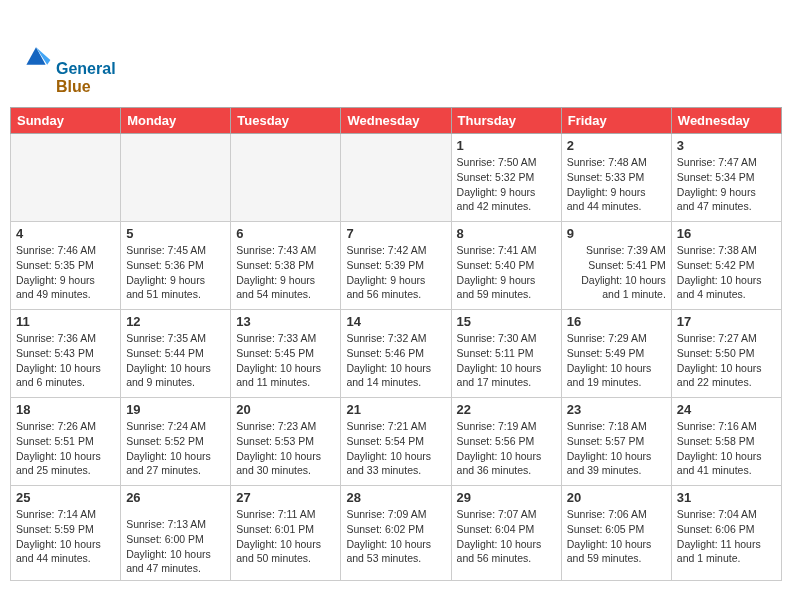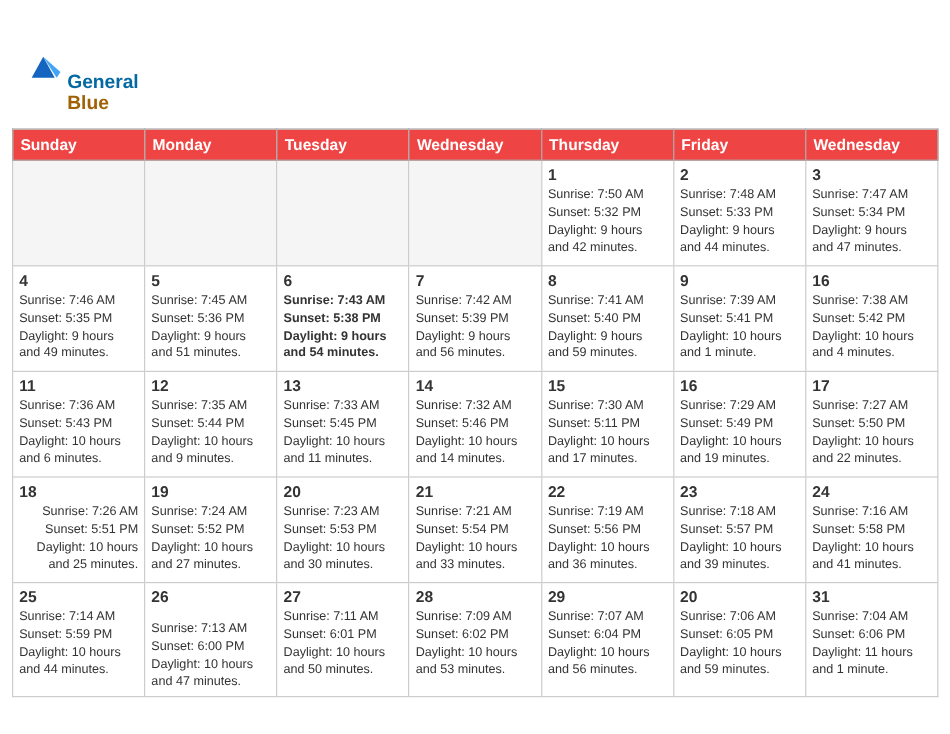--- a/index.html
+++ b/index.html
@@ -159,42 +159,42 @@
         </td>
         <td>
           <div class="day-num">5</div>
           <div class="day-info" style="white-space: pre-line;">Sunrise: 7:45 AM
 Sunset: 5:36 PM
 Daylight: 9 hours
 and 51 minutes.</div>
         </td>
         <td>
           <div class="day-num">6</div>
-          <div class="day-info" style="white-space: pre-line; font-weight: bold;">Sunrise: 7:43 AM
+          <div class="day-info" style="white-space: pre-line;">Sunrise: 7:43 AM
 Sunset: 5:38 PM
 Daylight: 9 hours
 and 54 minutes.</div>
         </td>
         <td>
           <div class="day-num">7</div>
           <div class="day-info" style="white-space: pre-line;">Sunrise: 7:42 AM
 Sunset: 5:39 PM
 Daylight: 9 hours
 and 56 minutes.</div>
         </td>
         <td>
           <div class="day-num">8</div>
           <div class="day-info" style="white-space: pre-line;">Sunrise: 7:41 AM
 Sunset: 5:40 PM
 Daylight: 9 hours
 and 59 minutes.</div>
         </td>
         <td>
           <div class="day-num">9</div>
-          <div class="day-info" style="white-space: pre-line;">Sunrise: 7:39 AM
+          <div class="day-info" style="white-space: pre-line; text-align: right;">Sunrise: 7:39 AM
 Sunset: 5:41 PM
 Daylight: 10 hours
 and 1 minute.</div>
         </td>
         <td>
           <div class="day-num">16</div>
           <div class="day-info" style="white-space: pre-line;">Sunrise: 7:38 AM
 Sunset: 5:42 PM
 Daylight: 10 hours
 and 4 minutes.</div>
@@ -247,21 +247,21 @@
           <div class="day-num">17</div>
           <div class="day-info" style="white-space: pre-line;">Sunrise: 7:27 AM
 Sunset: 5:50 PM
 Daylight: 10 hours
 and 22 minutes.</div>
         </td>
       </tr>
       <tr>
         <td>
           <div class="day-num">18</div>
-          <div class="day-info" style="white-space: pre-line; text-align: right;">Sunrise: 7:26 AM
+          <div class="day-info" style="white-space: pre-line;">Sunrise: 7:26 AM
 Sunset: 5:51 PM
 Daylight: 10 hours
 and 25 minutes.</div>
         </td>
         <td>
           <div class="day-num">19</div>
           <div class="day-info" style="white-space: pre-line;">Sunrise: 7:24 AM
 Sunset: 5:52 PM
 Daylight: 10 hours
 and 27 minutes.</div>

